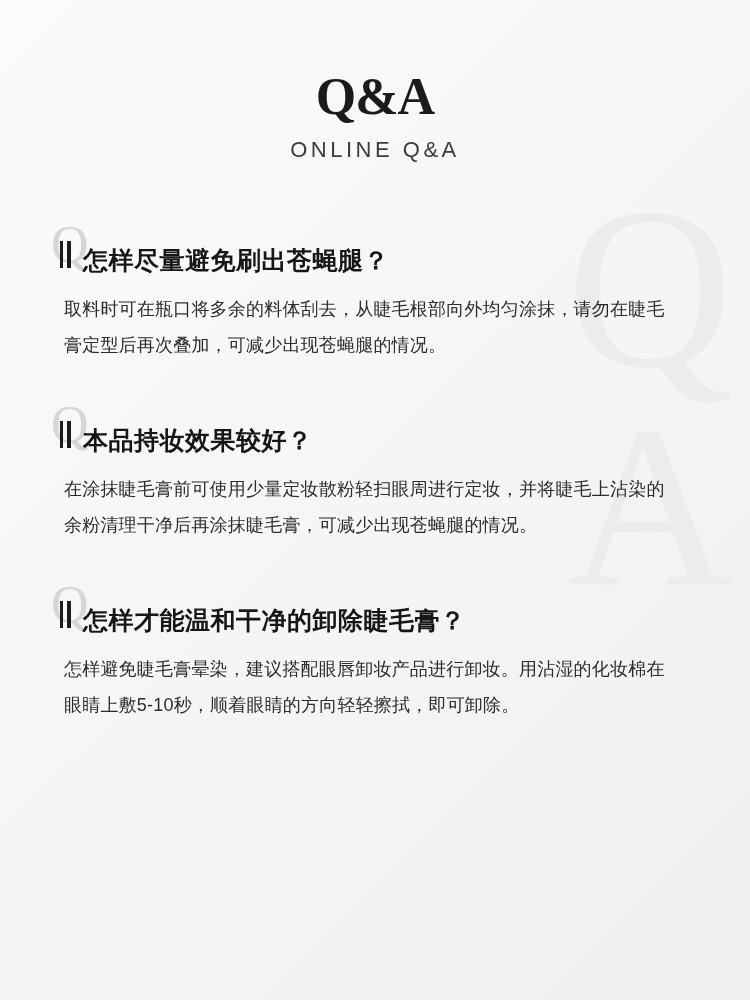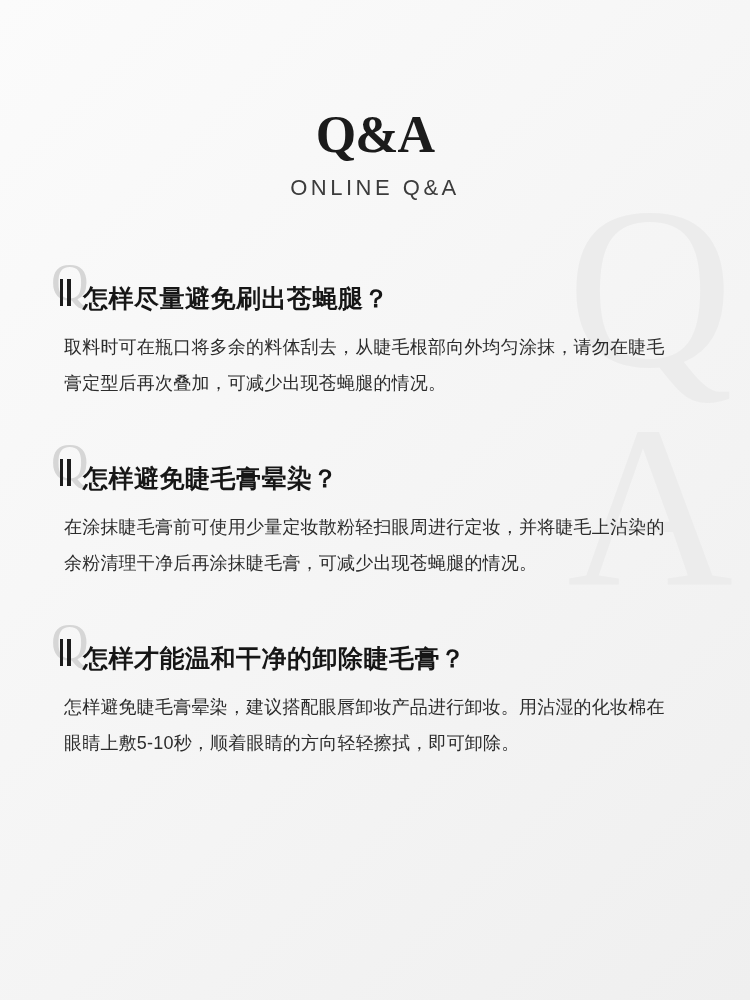--- a/index.html
+++ b/index.html
@@ -39,21 +39,21 @@
   .watermark span {
     display: block;
   }
   .content {
     position: relative;
     z-index: 2;
   }
   
   .header {
     text-align: center;
-    padding-top: 108px;
+    padding-top: 70px;
   }
   .header-title {
     font-family: "Liberation Serif", serif;
     font-weight: bold;
     font-size: 52px;
     letter-spacing: -1px;
     color: #1b1b1b;
     margin: 0;
     line-height: 1.05;
   }
@@ -151,21 +151,21 @@
           <span class="bar-mark"></span>
           <span class="qa-question">怎样尽量避免刷出苍蝇腿？</span>
         </div>
         <div class="qa-answer">取料时可在瓶口将多余的料体刮去，从睫毛根部向外均匀涂抹，请勿在睫毛膏定型后再次叠加，可减少出现苍蝇腿的情况。</div>
       </div>
 
       <div class="qa-item">
         <div class="qa-question-row">
           <span class="ghost-q">Q</span>
           <span class="bar-mark"></span>
-          <span class="qa-question">怎样避免睫毛膏晕染？</span>
+          <span class="qa-question">本品持妆效果较好？</span>
         </div>
         <div class="qa-answer">在涂抹睫毛膏前可使用少量定妆散粉轻扫眼周进行定妆，并将睫毛上沾染的余粉清理干净后再涂抹睫毛膏，可减少出现苍蝇腿的情况。</div>
       </div>
 
       <div class="qa-item">
         <div class="qa-question-row">
           <span class="ghost-q">Q</span>
           <span class="bar-mark"></span>
           <span class="qa-question">怎样才能温和干净的卸除睫毛膏？</span>
         </div>

